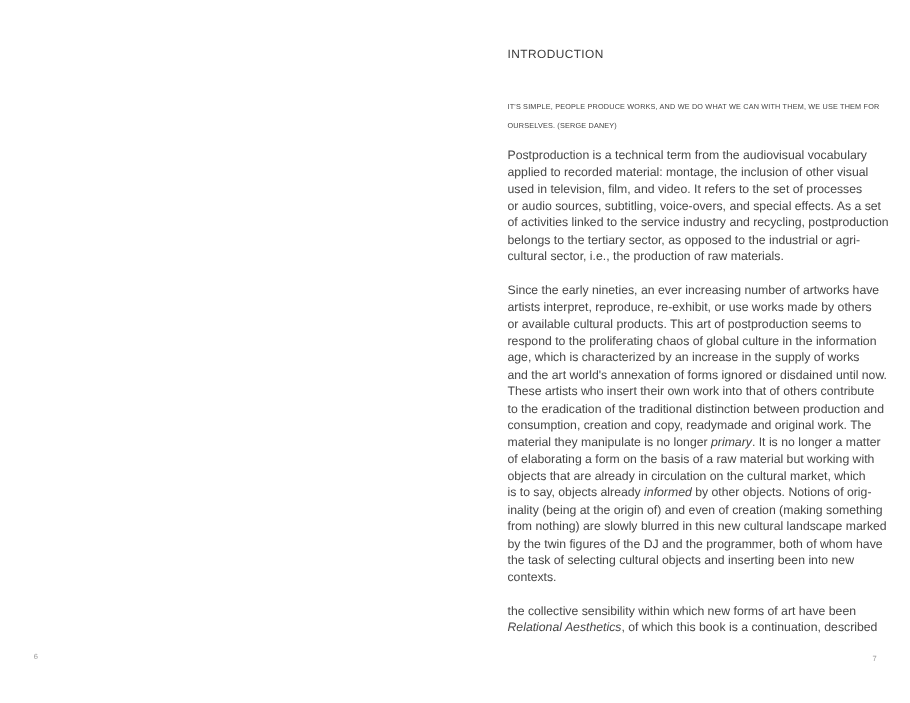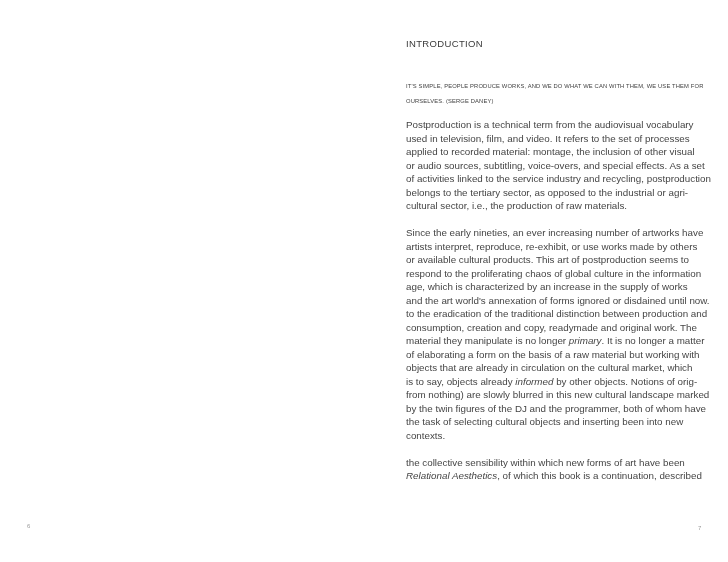--- a/index.html
+++ b/index.html
@@ -74,41 +74,43 @@
 
     <h1 class="heading">INTRODUCTION</h1>
 
     <div class="epigraph">
         <div class="line">IT'S SIMPLE, PEOPLE PRODUCE WORKS, AND WE DO WHAT WE CAN WITH THEM, WE USE THEM FOR</div>
         <div class="line">OURSELVES. (SERGE DANEY)</div>
       </div>
 
     <div class="para">
         <div class="line">Postproduction is a technical term from the audiovisual vocabulary</div>
+        <div class="line">applied to recorded material: montage, the inclusion of other visual</div>
         <div class="line">used in television, film, and video. It refers to the set of processes</div>
-        <div class="line">applied to recorded material: montage, the inclusion of other visual</div>
         <div class="line">or audio sources, subtitling, voice-overs, and special effects. As a set</div>
         <div class="line">of activities linked to the service industry and recycling, postproduction</div>
         <div class="line">belongs to the tertiary sector, as opposed to the industrial or agri-</div>
         <div class="line">cultural sector, i.e., the production of raw materials.</div>
       </div>
 
     <div class="para">
         <div class="line">Since the early nineties, an ever increasing number of artworks have</div>
         <div class="line">artists interpret, reproduce, re-exhibit, or use works made by others</div>
         <div class="line">or available cultural products. This art of postproduction seems to</div>
         <div class="line">respond to the proliferating chaos of global culture in the information</div>
         <div class="line">age, which is characterized by an increase in the supply of works</div>
         <div class="line">and the art world's annexation of forms ignored or disdained until now.</div>
+        <div class="line">These artists who insert their own work into that of others contribute</div>
         <div class="line">to the eradication of the traditional distinction between production and</div>
         <div class="line">consumption, creation and copy, readymade and original work. The</div>
         <div class="line">material they manipulate is no longer <em>primary</em>. It is no longer a matter</div>
         <div class="line">of elaborating a form on the basis of a raw material but working with</div>
         <div class="line">objects that are already in circulation on the cultural market, which</div>
         <div class="line">is to say, objects already <em>informed</em> by other objects. Notions of orig-</div>
+        <div class="line">inality (being at the origin of) and even of creation (making something</div>
         <div class="line">from nothing) are slowly blurred in this new cultural landscape marked</div>
         <div class="line">by the twin figures of the DJ and the programmer, both of whom have</div>
         <div class="line">the task of selecting cultural objects and inserting been into new</div>
         <div class="line">contexts.</div>
       </div>
 
     <div class="para">
         <div class="line">the collective sensibility within which new forms of art have been</div>
         <div class="line"><em>Relational Aesthetics</em>, of which this book is a continuation, described</div>
       </div>

